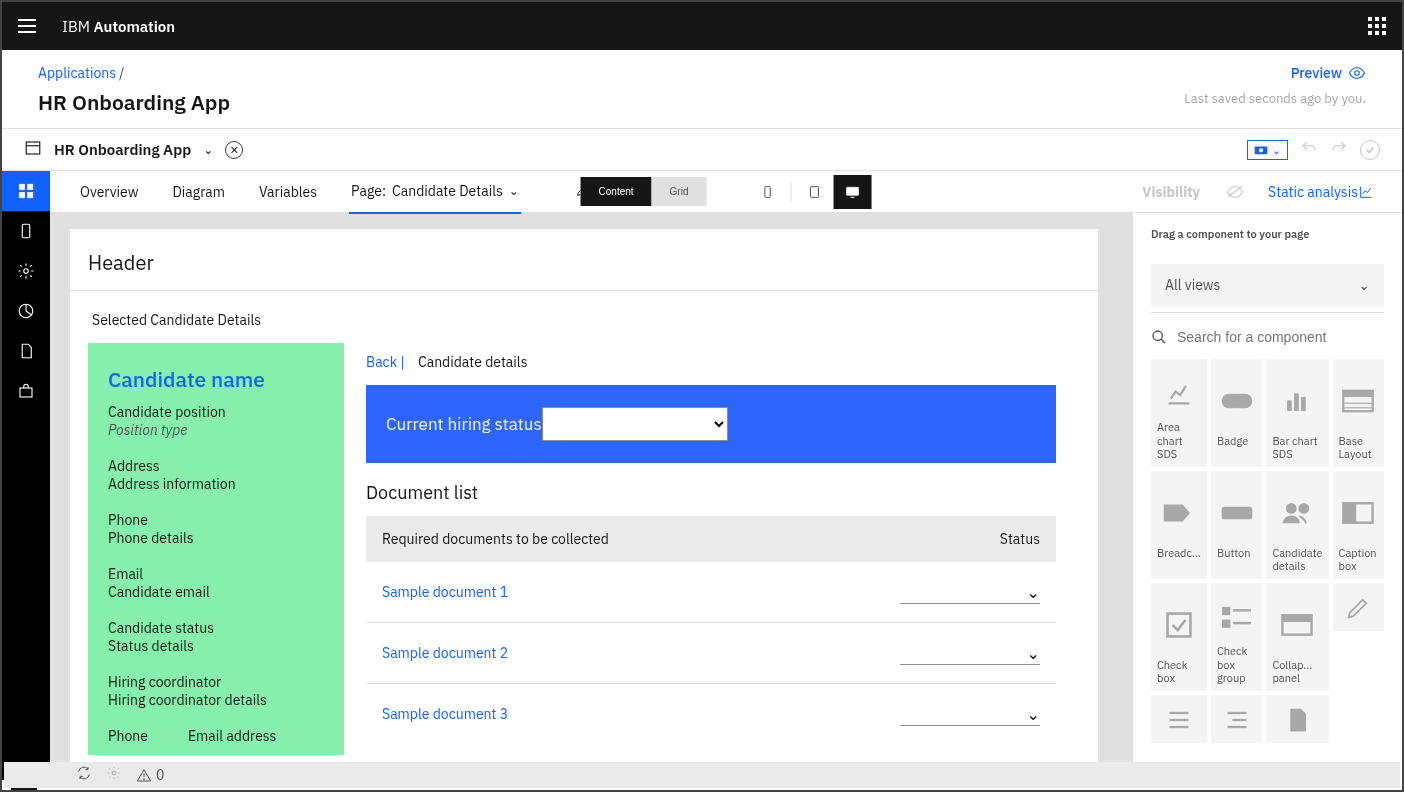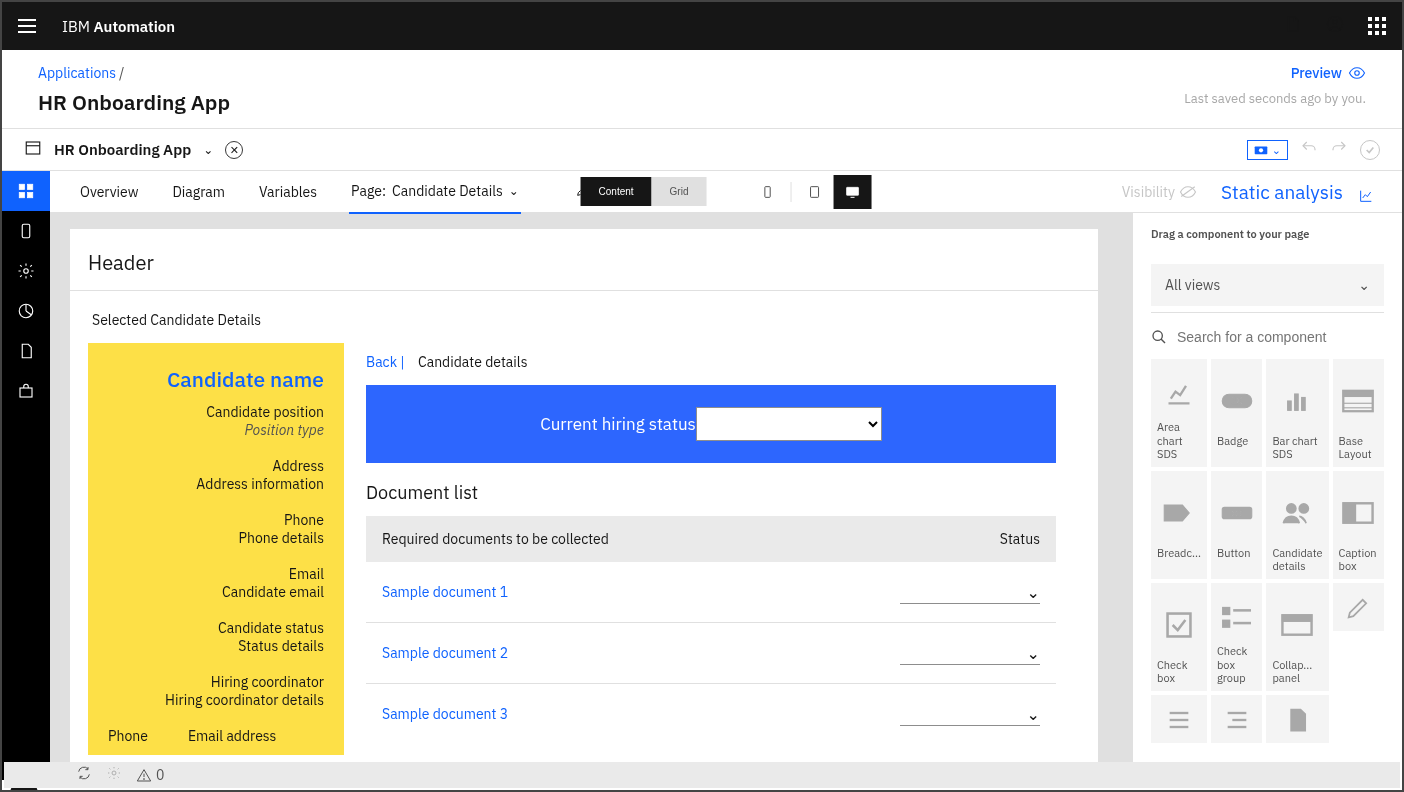--- a/index.html
+++ b/index.html
@@ -65,42 +65,42 @@
   .seg button{ border:none; padding:9px 18px; font-size:10px; cursor:pointer;}
   .seg .dark{background:#161616;color:#fff;}
   .seg .light{background:#e0e0e0;color:#525252;}
   .device-seg { margin-left:24px; display:flex; align-items:center; gap:0;}
   .device-btn { width:38px;height:34px;display:flex;align-items:center;justify-content:center;cursor:pointer;}
   .device-btn svg{width:16px;height:16px;stroke:#525252;fill:none;}
   .device-btn.active{background:#161616;}
   .device-btn.active svg{stroke:#fff;fill:#fff;}
   .divider-v{width:1px;height:20px;background:#e0e0e0;margin:0 4px;}
   .tabbar-right { margin-left:auto; display:flex; align-items:center; gap:24px; }
-  .vis { color:#c6c6c6; font-size:14px; display:flex; align-items:center; gap:4px;}
+  .vis { color:#c6c6c6; font-size:14px; display:flex; align-items:center; gap:26px;font-weight:bold;}
   .vis svg{width:18px;height:14px;stroke:#c6c6c6;fill:none;}
-  .static-an { color:#0f62fe; font-size:19px; display:flex; align-items:flex-end; gap:15px; cursor:pointer;}
+  .static-an { color:#0f62fe; font-size:14px; display:flex; align-items:center; gap:0; cursor:pointer;}
   .static-an svg{width:16px;height:16px;stroke:#0f62fe;fill:none;}
 
   .canvas-wrap { flex:1; display:flex; background:#e0e0e0; overflow:hidden;}
   .canvas-scroll { flex:1; padding:16px 10px 0 20px; overflow:auto;}
   .canvas-scroll::-webkit-scrollbar{width:10px;}
   .canvas-scroll::-webkit-scrollbar-thumb{background:#c6c6c6;}
   .page-canvas{ background:#fff; width:1028px; min-height:620px;}
   .header-block{ padding:20px 18px 14px; font-size:20px; border-bottom:1px solid #e0e0e0;}
   .subtitle{ padding:20px 4px 14px; font-size:14px; }
   .body-row{ display:flex; gap:22px; padding:0 0px; }
-  .card { background:#fde047; width:256px; padding:22px 20px 10px; font-size:14px;text-align:right;}
+  .card { background:#86efac; width:256px; padding:22px 20px 10px; font-size:14px;}
   .card .cname{ color:#0f62fe; font-size:21px; font-weight:500; margin-bottom:10px;}
   .card .italic{ font-style:italic; color:#525252; font-size:14px;}
   .card .pair { margin-top:18px;}
   .card .pair div:first-child{font-size:14px;}
   .right-col { flex:1; padding:10px 24px 0 0;}
   .bc2 { font-size:14px; margin-bottom:14px;}
   .bc2 .back{color:#0f62fe; cursor:pointer;}
-  .status-banner{ background:#2d66fe; color:#fff; padding:22px 20px; font-size:17px; display:flex; align-items:center; justify-content:center;}
+  .status-banner{ background:#2d66fe; color:#fff; padding:22px 20px; font-size:17px; display:flex; align-items:center; justify-content:flex-start;}
   .status-banner select{ width:186px; height:34px; font-size:14px; border:1px solid #8d8d8d; background:#fff; padding:0 8px;}
   .doclist{ margin-top:18px;}
   .doclist h3{ font-size:18px; font-weight:400; margin-bottom:12px;}
   .doctable-head{ background:#eaeaea; display:flex; padding:14px 16px; font-size:14px;}
   .doctable-head .c1{ flex:1;}
   .docrow{ display:flex; align-items:center; padding:18px 16px; border-bottom:1px solid #e0e0e0;}
   .docrow .dname{ color:#0f62fe; flex:1; font-size:14px; cursor:pointer;}
   .docrow .dsel{ width:140px; height:24px; border:none; border-bottom:1px solid #8d8d8d; background:transparent; text-align:right; cursor:pointer; display:flex; justify-content:flex-end; align-items:center;}
   .docrow .dsel::after{content:"⌄"; font-size:16px; color:#161616;}
 

